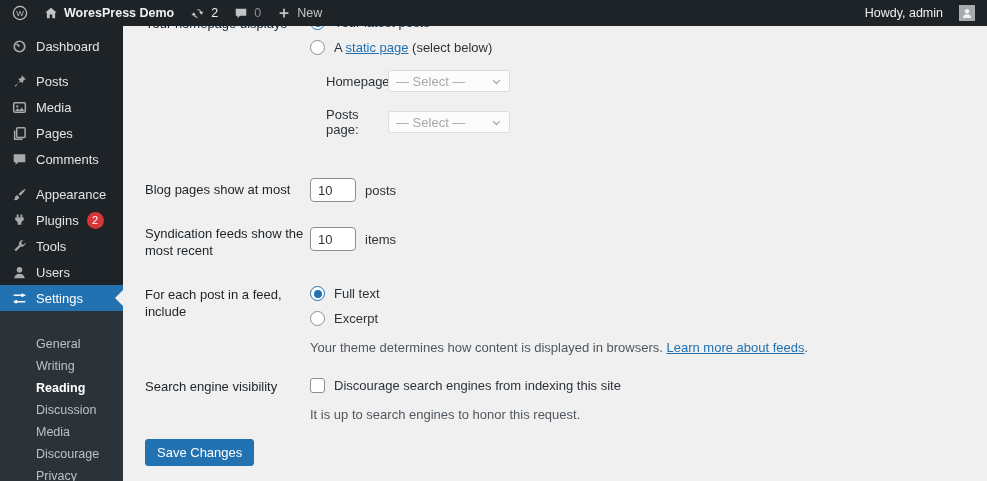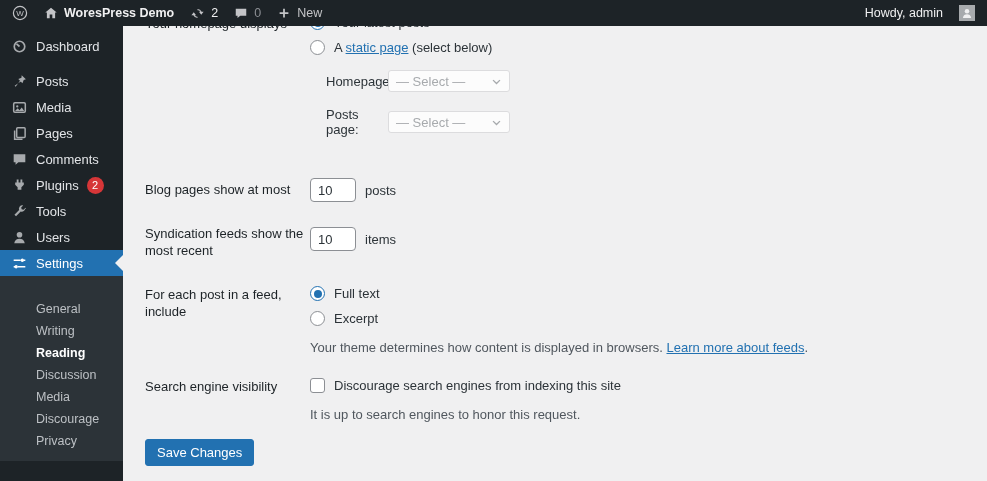--- a/index.html
+++ b/index.html
@@ -211,20 +211,28 @@
 
     <div class="menu-item">
       <span class="icon mi-icon">
         <svg width="15" height="15" viewBox="0 0 16 16" fill="currentColor">
             <path d="M1.8 2.5h12.4v8.3H6.8l-3 2.7v-2.7H1.8z"></path>
           </svg>
       </span>
       <span>Comments</span>
     </div>
 
+    <div class="menu-item gap-before">
+      <span class="icon mi-icon">
+        <svg width="15" height="15" viewBox="0 0 16 16" fill="currentColor">
+            <path d="M14.2 1.8c-2.2 1-6 4.2-7.1 5.9l1.6 1.6c1.7-1.1 4.9-4.9 5.9-7.1zM5.9 8.9c-1.6 0-2.7 1.1-2.7 2.7 0 .9-.6 1.6-1.6 2.1 3.2 1.1 6-.5 6-2.7z"></path>
+          </svg>
+      </span>
+      <span>Appearance</span>
+    </div>
 
     <div class="menu-item">
       <span class="icon mi-icon">
         <svg width="15" height="15" viewBox="0 0 16 16" fill="currentColor">
             <path d="M5 1.5v3.2H3.4v2.6L6 9.9v2.6h4V9.9l2.6-2.6V4.7H11V1.5H9v3.2H7V1.5z"></path>
           </svg>
       </span>
       <span>Plugins</span>
       <span class="badge">2</span>
     </div>

